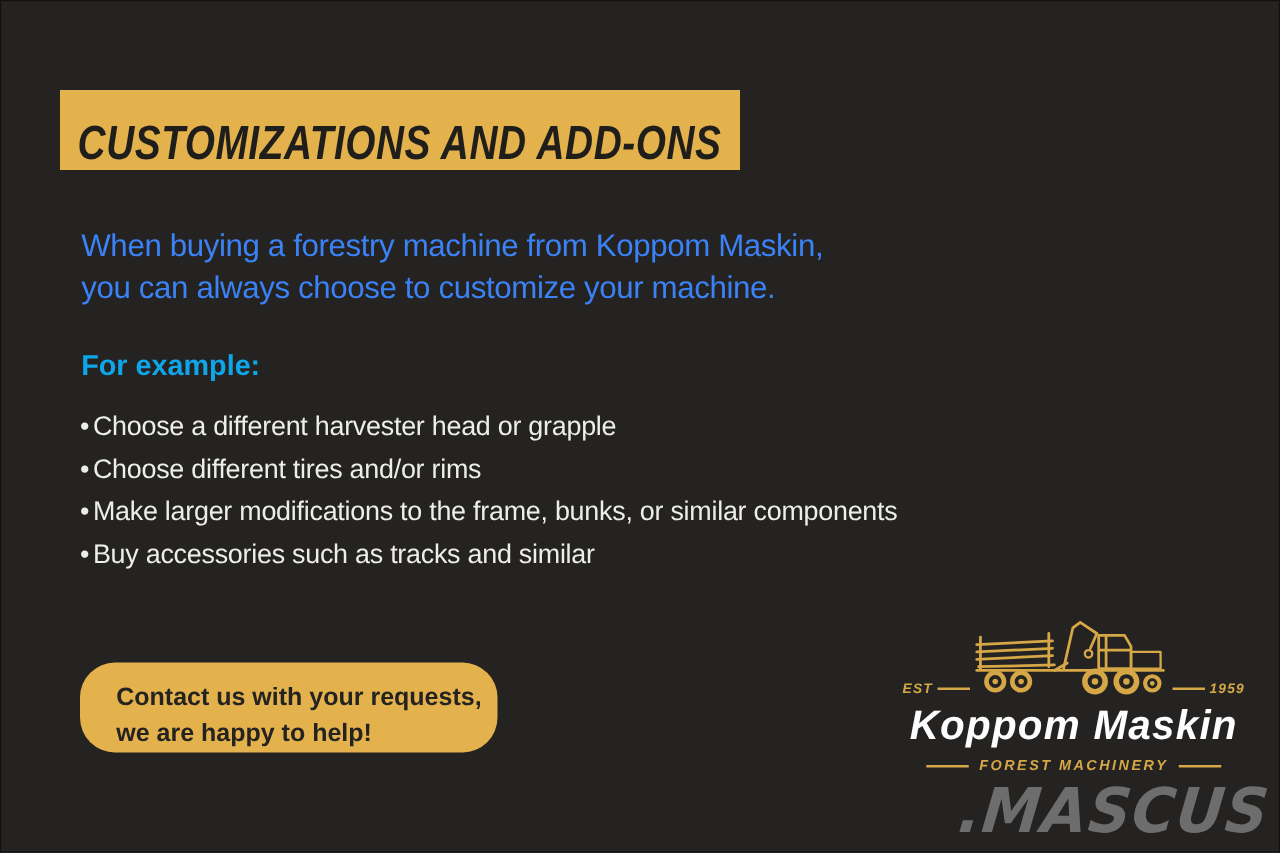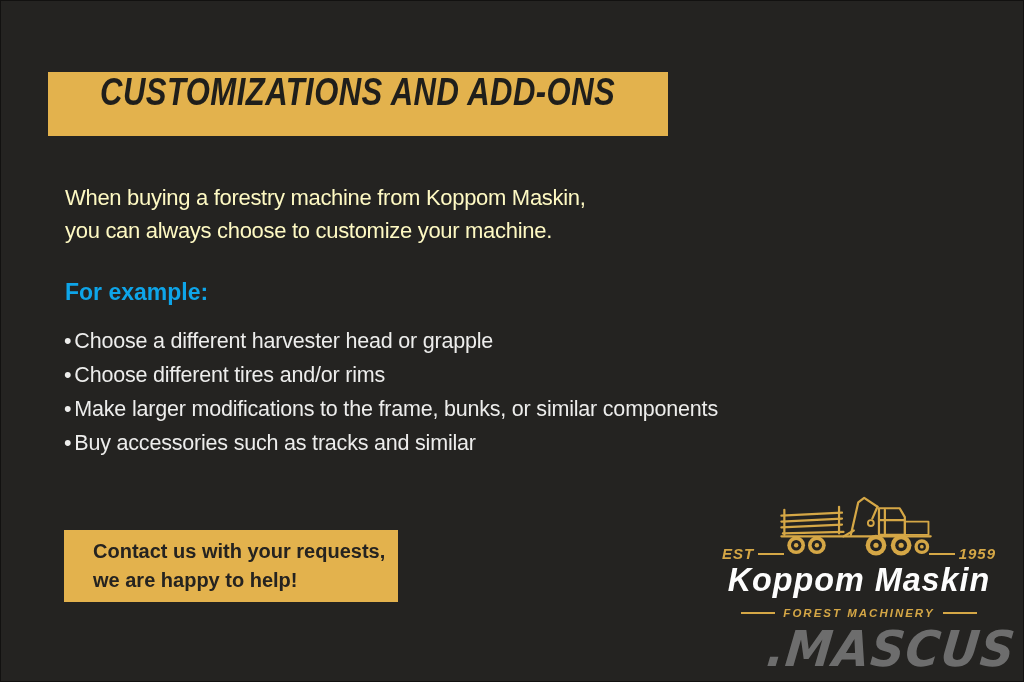--- a/index.html
+++ b/index.html
@@ -14,44 +14,44 @@
     position: absolute;
     inset: 0;
     background: #242321;
     box-shadow: inset 0 0 0 1px #121110;
   }
 
   
   .title-banner {
     position: absolute;
     left: 48px; top: 72px;
-    width: 620px; height: 64px;
+    width: 544px; height: 64px;
     background: #E3B24D;
     display: flex;
-    align-items: flex-start;
+    align-items: flex-end;
     justify-content: center;
   }
   .title-banner .title-text {
     font-style: italic;
     font-weight: bold;
     font-size: 37px;
     letter-spacing: 0.5px;
     color: #1f1e1b;
     white-space: nowrap;
     transform: scaleX(0.84) scaleY(1.04);
     transform-origin: center;
   }
 
   
   .intro {
     position: absolute;
     left: 65px; top: 181px;
     width: 700px;
-    color: #fef9c3;
-    font-size: 22px;
+    color: #3b82f6;
+    font-size: 25px;
     line-height: 33px;
     white-space: pre-line;
     letter-spacing: -0.3px;
   }
 
   
   .for-example {
     position: absolute;
     left: 65px; top: 279px;
     color: #0ea5e9;
@@ -78,21 +78,22 @@
     margin-right: 3px;
   }
 
   
   .contact-box {
     position: absolute;
     left: 64px; top: 530px;
     width: 334px; height: 72px;
     background: #E3B24D;
     display: flex;
-    align-items: center;
+    align-items: flex-end;
+    border-radius: 28px;
   }
   .contact-box .contact-text {
     padding-left: 29px;
     font-weight: bold;
     font-size: 20px;
     line-height: 29px;
     color: #252320;
     white-space: pre-line;
   }
 
@@ -111,21 +112,21 @@
     align-items: flex-end;
   }
   .est-row {
     position: absolute;
     top: 53px; left: 0;
     width: 100%;
     display: flex;
     justify-content: space-between;
     align-items: flex-start;
     color: #d5a746;
-    font-size: 15px;
+    font-size: 11px;
     font-weight: bold;
     font-style: italic;
     letter-spacing: 1px;
   }
   .est-row .seg { display: flex; align-items: center; gap: 4px; }
   .est-row .rule { width: 26px; height: 2px; background: #d5a746; }
   .logo-name {
     margin-top: 1px;
     font-size: 33px;
     font-weight: bold;

